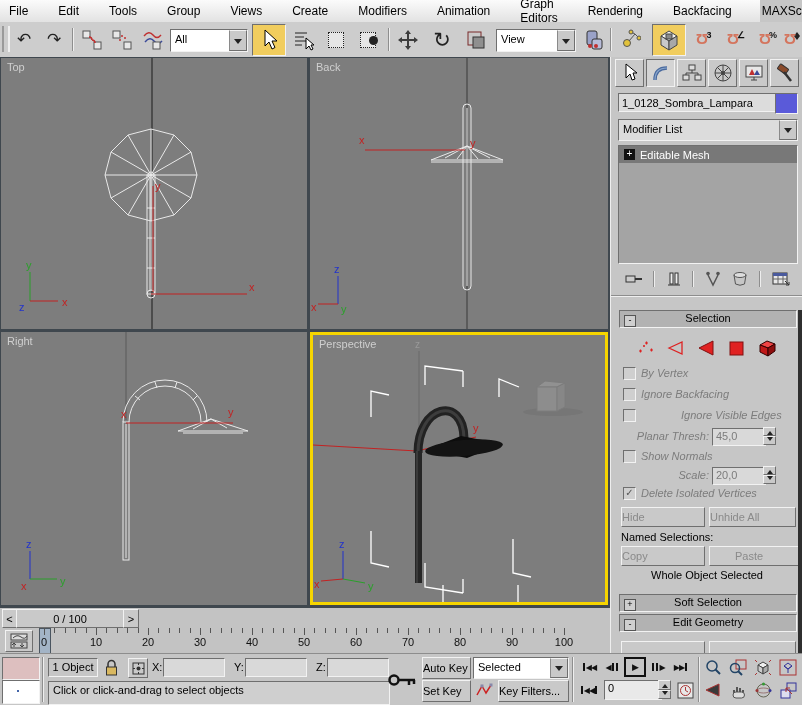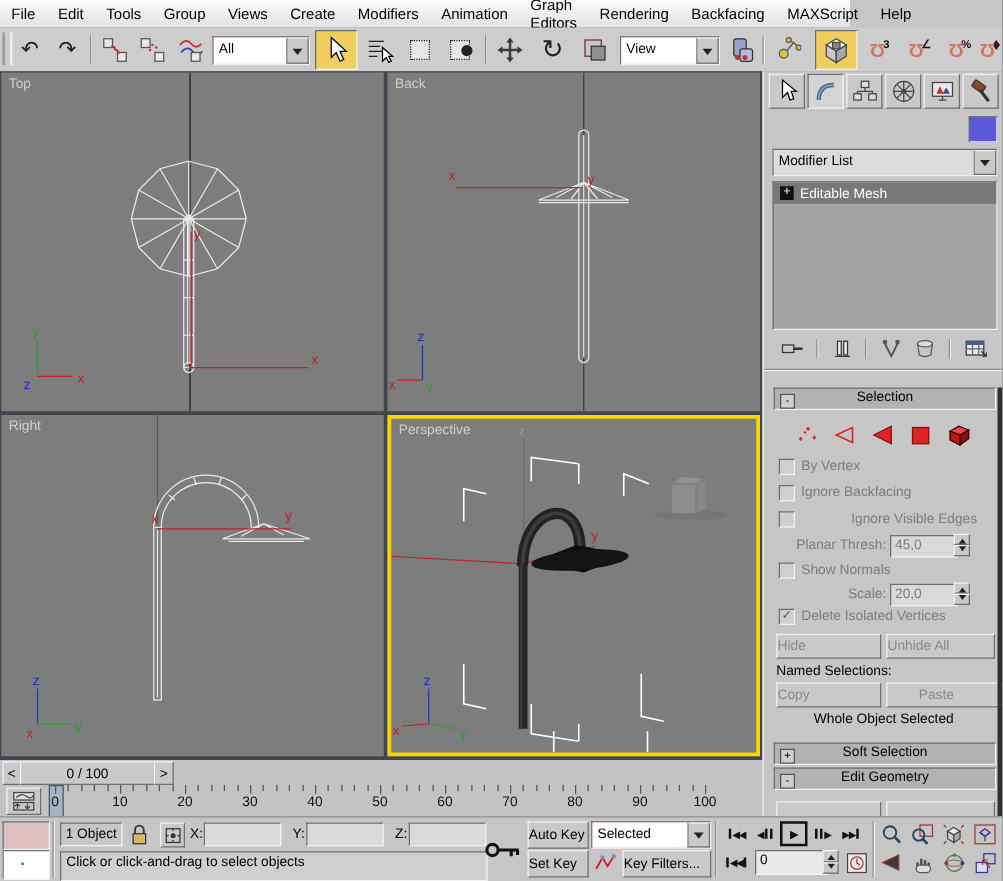--- a/index.html
+++ b/index.html
@@ -6,22 +6,22 @@
   #root{position:relative;width:802px;height:705px;background:#c6c6c6;overflow:hidden;
         font-family:"Liberation Sans",sans-serif;font-size:11px;color:#000;}
   .abs{position:absolute;}
   
   .raised{background:#c9c9c9;border:1px solid;border-color:#f2f2f2 #6f6f6f #6f6f6f #f2f2f2;}
   .sunken{border:1px solid;border-color:#6f6f6f #f2f2f2 #f2f2f2 #6f6f6f;}
   .field{background:#d9d9d9;border:1px solid;border-color:#6f6f6f #f2f2f2 #f2f2f2 #6f6f6f;}
   .yellow{background:#f1cd5e !important;}
   .sep-v{position:absolute;width:1px;background:#8e8e8e;border-right:1px solid #eee;}
   
-  #menubar{position:absolute;left:0;top:0;width:680px;height:22px;display:flex;align-items:center;
-           background:linear-gradient(#fbfbfb,#e2e2e2);border-bottom:1px solid #979797;}
+  #menubar{position:absolute;left:0;top:0;width:760px;height:22px;display:flex;align-items:center;
+           background:linear-gradient(#fbfbfb,#e2e2e2);border-bottom:1px solid #979797;gap:12px;}
   .menu-item{padding:0 9px;font-size:12px;cursor:default;}
   
   #toolbar{position:absolute;left:0;top:22px;width:802px;height:35px;background:#cdcdcd;
            border-bottom:1px solid #8d8d8d;}
   .tb-btn{position:absolute;top:5px;width:28px;height:25px;display:flex;align-items:center;
           justify-content:center;cursor:default;}
   .tb-big{top:2px;height:30px;width:32px;}
   .glyph{font-size:17px;line-height:1;color:#222;}
   .magnet{display:inline-block;transform:rotate(180deg);color:#d4755e;font-weight:bold;font-size:15px;}
   .magnet-note{font-size:9px;font-weight:bold;color:#111;margin-left:-2px;margin-top:-10px;}
@@ -55,21 +55,21 @@
          border-left:1px solid #eee;overflow:hidden;}
   .tab{width:29px;height:26px;display:flex;align-items:center;justify-content:center;}
   .rollout-hd{position:absolute;left:8px;width:176px;height:16px;background:#b2b2b2;
               border:1px solid;border-color:#6f6f6f #f2f2f2 #f2f2f2 #6f6f6f;
               text-align:center;line-height:15px;color:#000;}
   .rollout-box{position:absolute;left:4px;top:4px;width:10px;height:10px;background:#cfcfcf;
                border:1px solid #555;font-size:9px;line-height:8px;text-align:center;}
   .cbx{position:absolute;width:11px;height:11px;background:#cfcfcf;
        border:1px solid;border-color:#6f6f6f #f2f2f2 #f2f2f2 #6f6f6f;font-size:10px;
        line-height:10px;text-align:center;color:#555;}
-  .cbx-label{position:absolute;color:#7c7c7c;}
+  .cbx-label{position:absolute;color:#7c7c7c;font-style:italic;}
   .spin{position:absolute;width:13px;height:16px;display:flex;flex-direction:column;}
   .spin>div{flex:1;background:#c9c9c9;border:1px solid;border-color:#f2f2f2 #6f6f6f #6f6f6f #f2f2f2;
             display:flex;align-items:center;justify-content:center;}
   .pbtn{position:absolute;height:18px;display:flex;align-items:center;
         color:#8a8a8a;}
   
   #statusbar{position:absolute;left:0;top:653px;width:802px;height:52px;background:#c6c6c6;
              border-top:1px solid #8d8d8d;}
   .sb-lbl{position:absolute;font-size:11px;color:#000;}
   .nav-btn{position:absolute;width:22px;height:20px;display:flex;align-items:center;justify-content:center;}
@@ -478,20 +478,21 @@
           </svg>
         </div>
       <div class="tab raised">
           <svg width="20" height="20">
             <rect x="3" y="3" width="10" height="6" rx="1" fill="#8a4a2a" stroke="#333" transform="rotate(35 8 6)"></rect>
             <line x1="9" y1="9" x2="16" y2="18" stroke="#333" stroke-width="2.5"></line>
           </svg>
         </div>
     </div>
 
+    <input class="abs field" style="left: 7px; top: 36px; width: 150px; height: 17px; background: rgb(220, 220, 220); font-size: 11px; font-family: inherit; padding: 0px 3px;" value="1_0128_Sombra_Lampara">
     <div class="abs sunken" style="left:164px;top:36px;width:21px;height:19px;background:#5a5ad9;"></div>
 
     <div class="combo" style="left:7px;top:62px;width:178px;height:20px;">
       <span class="combo-text" style="background:#dcdcdc;">Modifier List</span>
       <span class="combo-btn raised">
           <span class="tri-down" style="margin-top:5px;"></span>
         </span>
     </div>
 
     <div class="abs sunken" style="left:7px;top:88px;width:178px;height:117px;background:#a4a4a4;">

